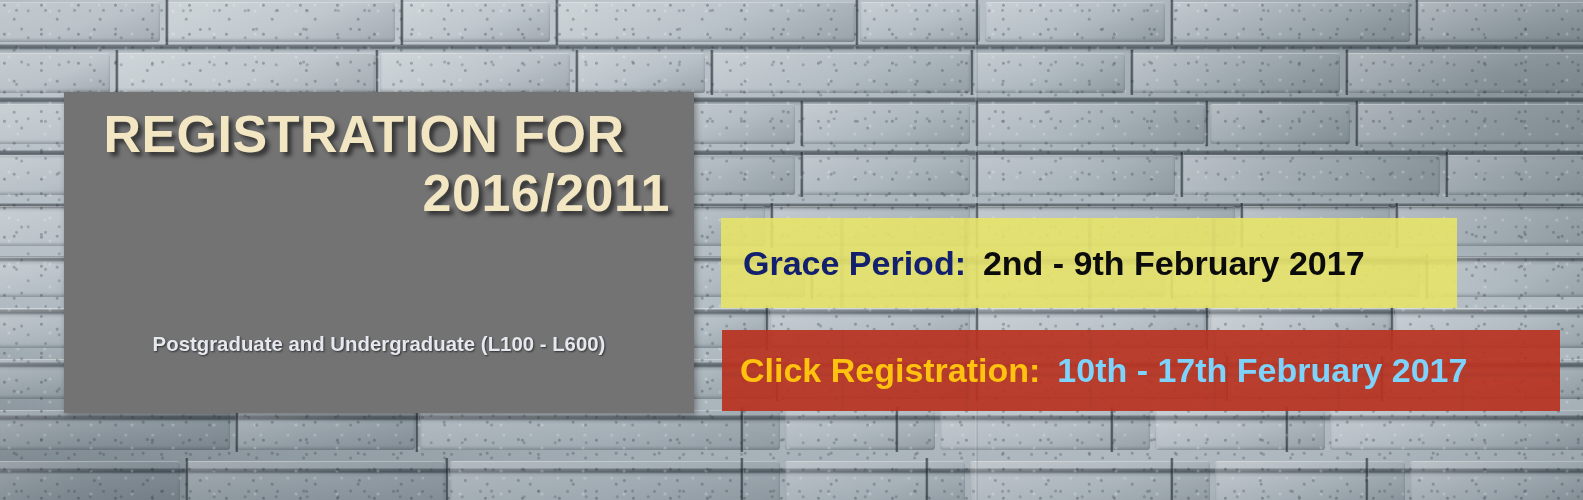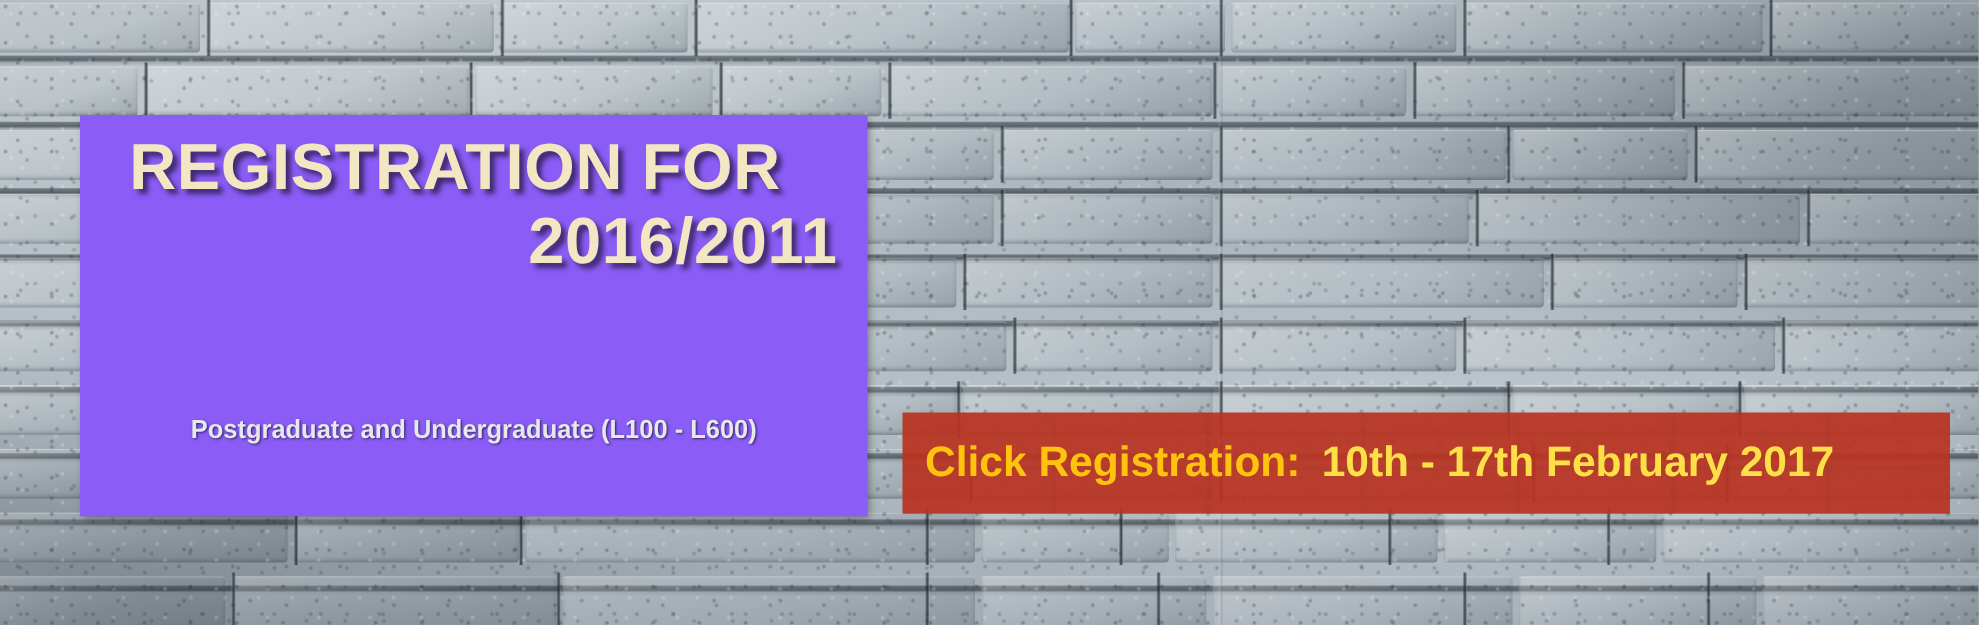--- a/index.html
+++ b/index.html
@@ -68,21 +68,21 @@
     position:absolute;inset:0;
     background:radial-gradient(ellipse 95% 110% at 50% 45%, rgba(0,0,0,0) 55%, rgba(30,38,45,.22) 100%);
   }
   
   .seam{position:absolute;top:0;bottom:0;left:975px;width:3px;
     background:linear-gradient(90deg,rgba(255,255,255,.18),rgba(40,50,58,.18));}
 
   
   .navy-panel{
     position:absolute;left:64px;top:92px;width:630px;height:321px;
-    background:#8b5cf6;
+    background:#737373;
     box-shadow:2px 2px 6px rgba(0,0,0,.35);
   }
   .nav-title{
     position:absolute;left:0;right:24px;top:16px;
     color:#f2e6c3;font-weight:bold;line-height:1.02;
     text-shadow:4px 4px 4px rgba(0,0,0,.55);
     letter-spacing:.5px;
   }
   .nav-title .l1{display:block;font-size:52px;text-align:center;padding-right:6px;}
   .nav-title .l2{display:block;font-size:52px;text-align:right;margin-top:6px;}
@@ -120,21 +120,21 @@
   .strip-yellow .key{color:#12206e;}
   .strip-yellow .val{color:#0b0b0b;}
 
   .strip-red{
     left:722px;top:330px;width:838px;height:81px;
     background:rgba(185,50,31,.92);
     padding-left:18px;box-sizing:border-box;
     font-size:34px;
   }
   .strip-red .key{color:#ffc20e;}
-  .strip-red .val{color:#fde047;}
+  .strip-red .val{color:#7dd3fc;}
 
   
   .strip::after{
     content:"";position:absolute;inset:0;z-index:1;pointer-events:none;
     background:
       repeating-linear-gradient(180deg,
         rgba(255,255,255,0) 0px, rgba(255,255,255,0) 40px,
         rgba(255,255,255,.10) 41px, rgba(90,100,108,.10) 45px,
         rgba(255,255,255,0) 48px),
       repeating-linear-gradient(90deg,
@@ -346,20 +346,26 @@
 
   <div class="navy-panel">
     <div class="nav-title">
       <span class="l1">REGISTRATION FOR</span>
       <span class="l3">2016/2011</span>
     </div>
     <div class="nav-sub">Postgraduate and Undergraduate (L100 - L600)</div>
   </div>
 
 
+  <div class="strip strip-yellow">
+    <span class="txt">
+      <span class="key">Grace Period:</span>
+      <span class="val">2nd - 9th February 2017</span>
+    </span>
+  </div>
 
   <div class="strip strip-red">
     <span class="txt">
       <span class="key">Click Registration:</span>
       <span class="val">10th - 17th February 2017</span>
     </span>
   </div>
 
 
 </div>

